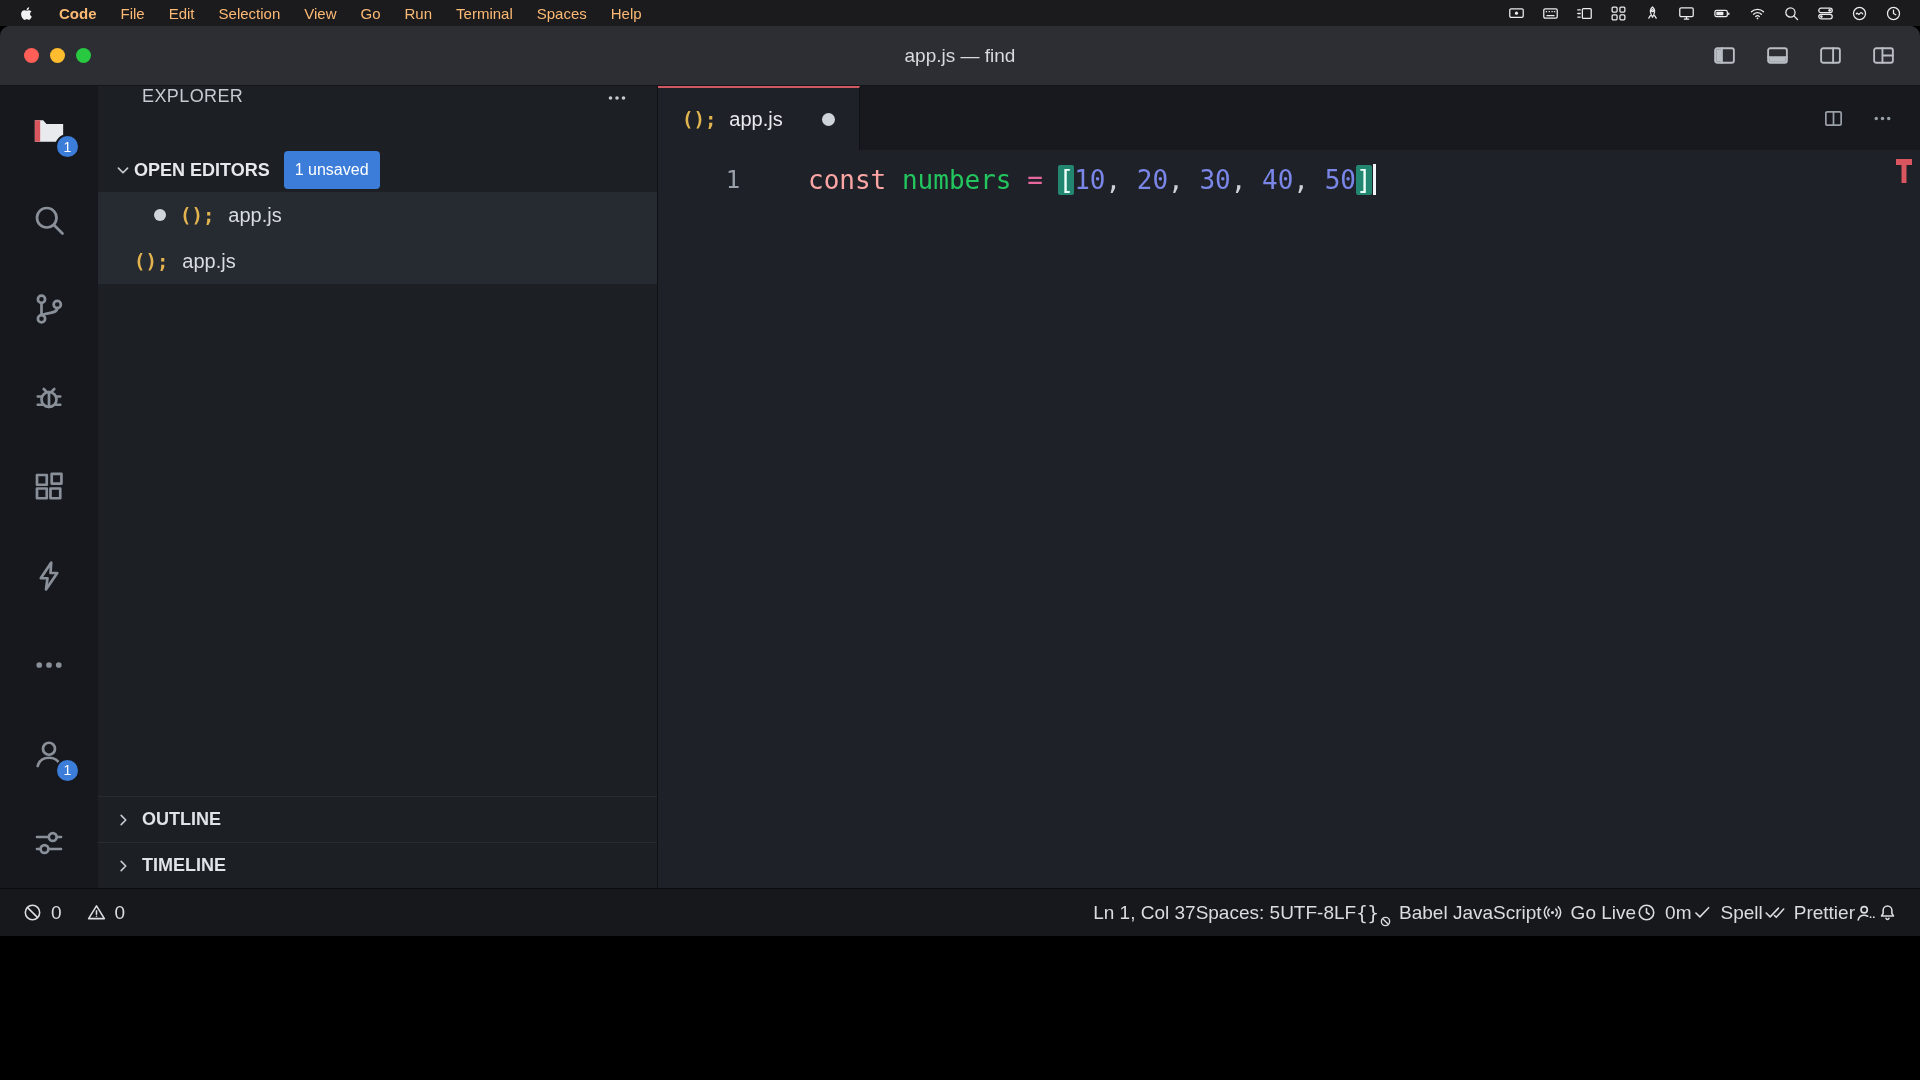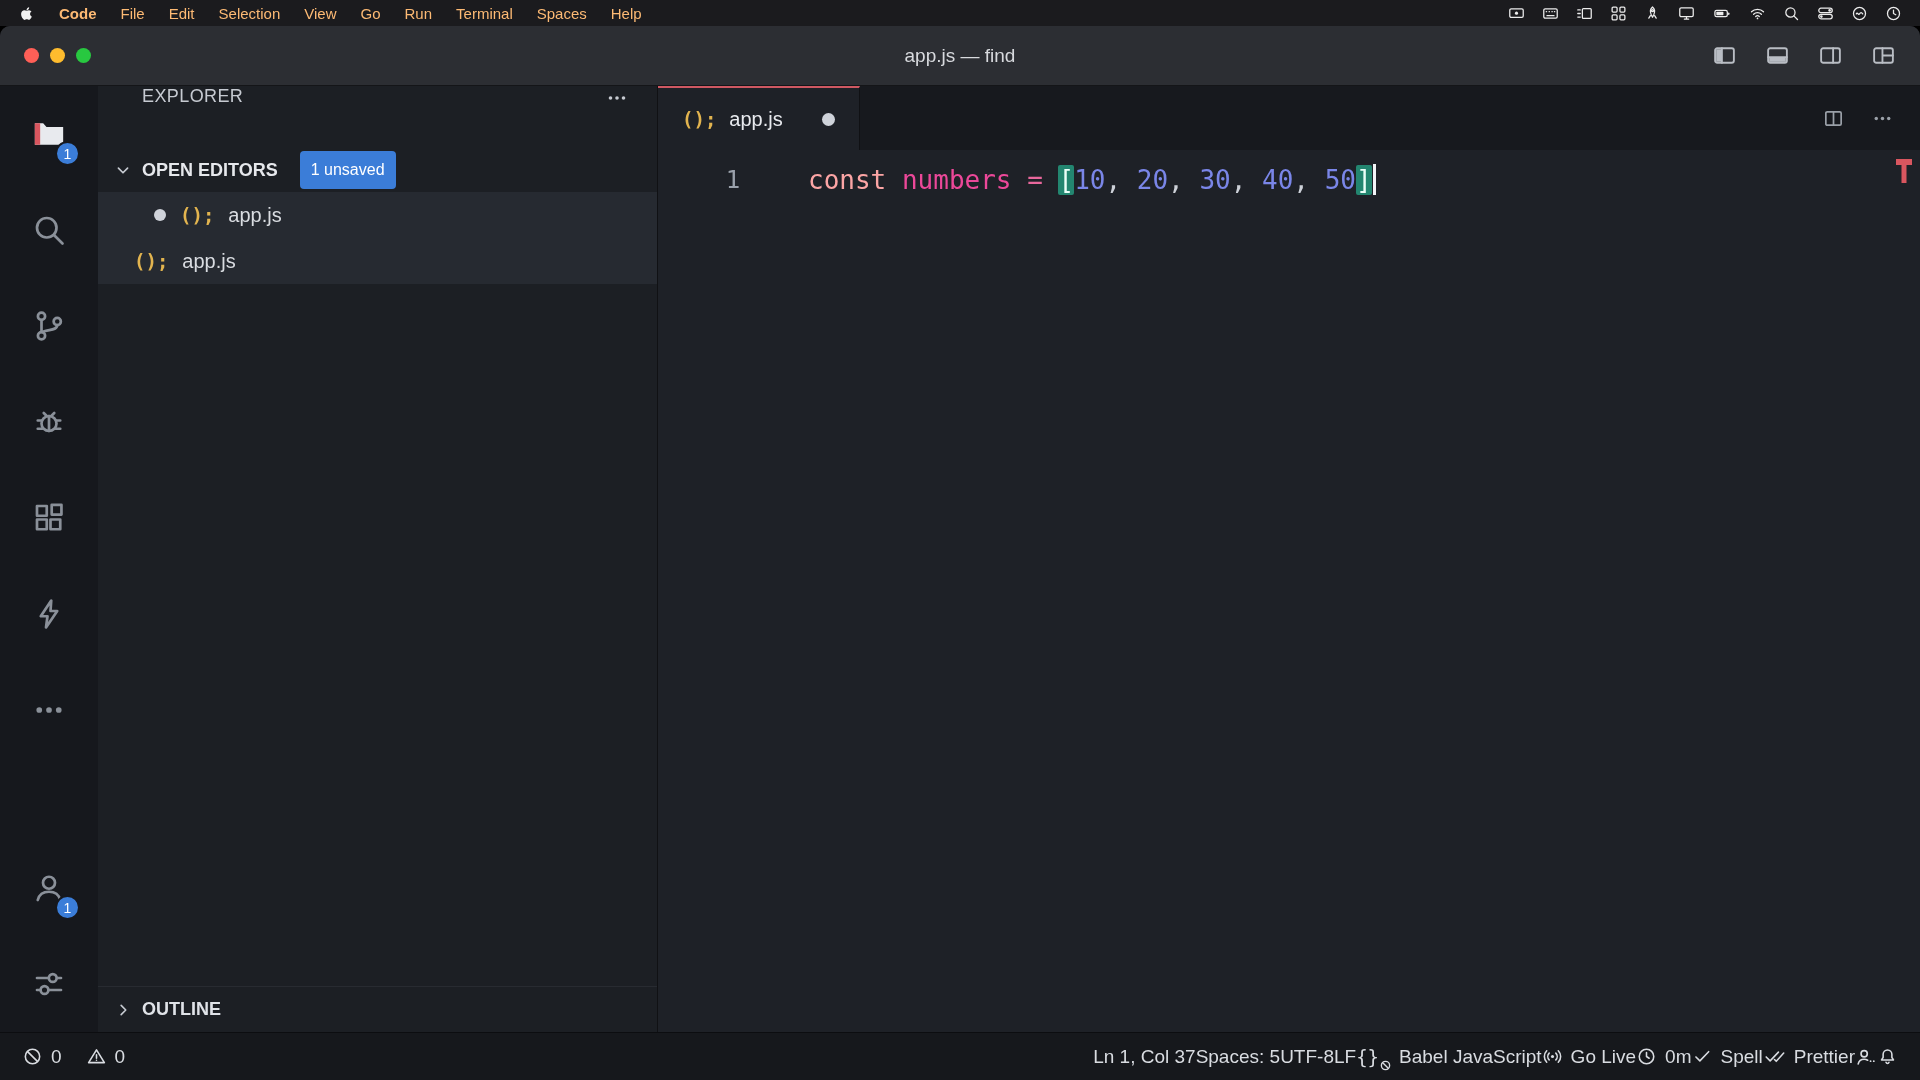--- a/index.html
+++ b/index.html
@@ -9,21 +9,21 @@
   .stroke{fill:none;stroke:currentColor;stroke-width:1.8;stroke-linecap:round;stroke-linejoin:round;}
 
   
   .menubar{height:26px;background:#1b1b1e;display:flex;align-items:center;justify-content:space-between;padding:0 18px;font-size:15px;color:#fdba74;}
   .menu-left{display:flex;align-items:center;gap:24px;}
   .menu-items{display:flex;gap:24px;align-items:center;}
   .menu-item.app{font-weight:bold;}
   .menu-right{display:flex;align-items:center;gap:17px;color:#ececec;}
 
   
-  .window{height:1054px;display:flex;flex-direction:column;background:#1e2127;border-radius:10px 10px 0 0;overflow:hidden;}
+  .window{height:910px;display:flex;flex-direction:column;background:#1e2127;border-radius:10px 10px 0 0;overflow:hidden;}
   .titlebar{height:60px;background:#2c2e33;position:relative;display:flex;align-items:center;justify-content:center;flex:0 0 auto;border-bottom:1px solid #141518;}
   .traffic{position:absolute;left:24px;top:0;height:100%;display:flex;align-items:center;gap:11px;}
   .tl{width:15px;height:15px;border-radius:50%;}
   .tl.red{background:#ff5f57;}.tl.yellow{background:#febc2e;}.tl.green{background:#28c840;}
   .win-title{font-size:19px;color:#d8dade;}
   .layout-btns{position:absolute;right:24px;top:0;height:100%;display:flex;align-items:center;gap:28px;color:#b9bdc4;}
 
   .main{flex:1;display:flex;min-height:0;}
 
   
@@ -32,21 +32,21 @@
   .act-item.active{color:#e8eaee;}
   .act-badge{position:absolute;right:18px;bottom:16px;min-width:25px;height:25px;border-radius:13px;background:#3b7dd8;color:#fff;font-size:14px;display:flex;align-items:center;justify-content:center;padding:0 5px;border:2px solid #16181d;}
   .act-spacer{flex:1;}
 
   
   .sidebar{width:560px;background:#1c1f24;flex:0 0 auto;display:flex;flex-direction:column;border-right:1px solid #101114;min-height:0;}
   .sb-header{height:62px;display:flex;justify-content:space-between;padding:0 28px 0 44px;flex:0 0 auto;}
   .sb-title{font-size:18px;letter-spacing:.4px;color:#c6cad1;}
   .sb-more{color:#c6cad1;}
   .row{display:flex;align-items:center;flex:0 0 auto;}
-  .row.section{height:44px;padding-left:14px;gap:8px;font-weight:bold;font-size:18px;color:#e6e8ec;}
+  .row.section{height:44px;padding-left:14px;gap:0;font-weight:bold;font-size:18px;color:#e6e8ec;}
   .chev{color:#c6cad1;flex:0 0 auto;}
   .badge-pill{margin-left:14px;background:#3b7dd8;color:#fff;font-size:16px;font-weight:normal;border-radius:4px;padding:10px 11px;}
   .row.file{height:46px;background:#262a31;color:#d9dce1;font-size:20px;gap:14px;padding-left:56px;}
   .row.file.find-item{padding-left:36px;}
   .mod-dot{width:12px;height:12px;border-radius:50%;background:#cfd3da;flex:0 0 auto;}
   .js-glyph{font-family:"DejaVu Sans Mono",monospace;font-weight:bold;color:#e2b44f;font-size:19px;flex:0 0 auto;}
   .sb-bottom{margin-top:auto;}
   .row.collapsed{height:46px;padding-left:14px;gap:8px;font-weight:bold;font-size:18px;color:#e0e3e8;border-top:1px solid #282b31;}
 
   
@@ -54,21 +54,21 @@
   .tabbar{height:64px;background:#17191e;display:flex;align-items:center;flex:0 0 auto;}
   .tab{height:100%;display:flex;align-items:center;gap:13px;padding:0 24px;background:#1e2127;border-top:2px solid #cf5862;border-right:1px solid #101114;color:#e8eaee;font-size:20px;}
   .tab .mod-dot{margin-left:26px;width:13px;height:13px;}
   .tab-actions{margin-left:auto;display:flex;align-items:center;gap:26px;padding-right:26px;color:#9aa0a8;}
   .editor{flex:1;background:#1e2127;position:relative;font-family:"DejaVu Sans Mono",monospace;font-size:26px;}
   .code-row{display:flex;padding-top:10px;}
   .gutter{width:150px;flex:0 0 auto;text-align:center;color:#9aa1ab;font-size:24px;line-height:40px;}
   .code-line{white-space:pre;line-height:40px;}
   .tok-keyword{color:#fca5a5;}
   .tok-operator{color:#e8679c;}
-  .tok-variable{color:#ec4899;margin-top:44px;}
+  .tok-variable{color:#22c55e;margin-top:44px;}
   .tok-number{color:#7a86e8;}
   .tok-punct{color:#cdd1d8;}
   .tok-plain{color:#cdd1d8;}
   .tok-bracket{color:#eafff8;background:#238670;border-radius:2px;}
   .cursor{display:inline-block;width:3px;height:31px;background:#f2f4f7;vertical-align:-6px;margin-left:1px;}
   .minimap{position:absolute;top:0;right:0;width:30px;height:100%;}
   .mm-mark{position:absolute;top:8px;right:7px;}
 
   
   .statusbar{height:48px;background:#16181c;border-top:1px solid #0c0d10;display:flex;align-items:center;justify-content:space-between;padding:0 22px;font-size:19px;color:#d9dce1;flex:0 0 auto;}
@@ -289,20 +289,26 @@
           <span>app.js</span>
         </div>
 
         <div class="sb-bottom">
           <div class="row collapsed">
             <svg class="stroke chev" width="22" height="22" viewBox="0 0 24 24">
                 <path d="M10 7l5 5-5 5"></path>
               </svg>
             <span>OUTLINE</span>
           </div>
+          <div class="row collapsed">
+            <svg class="stroke chev" width="22" height="22" viewBox="0 0 24 24">
+                <path d="M10 7l5 5-5 5"></path>
+              </svg>
+            <span>TIMELINE</span>
+          </div>
         </div>
       </aside>
 
       <section class="editor-col">
         <div class="tabbar">
           <div class="tab">
             <span class="js-glyph">();</span>
             <span>app.js</span>
             <span class="mod-dot"></span>
           </div>

